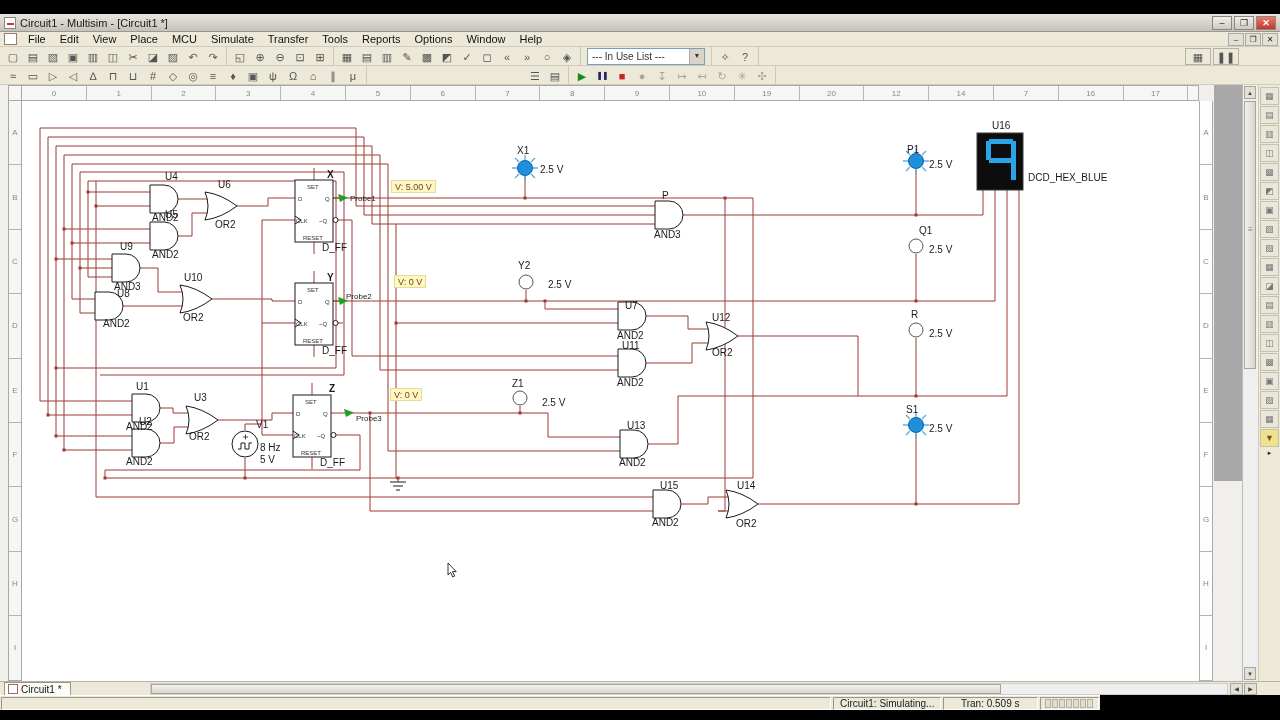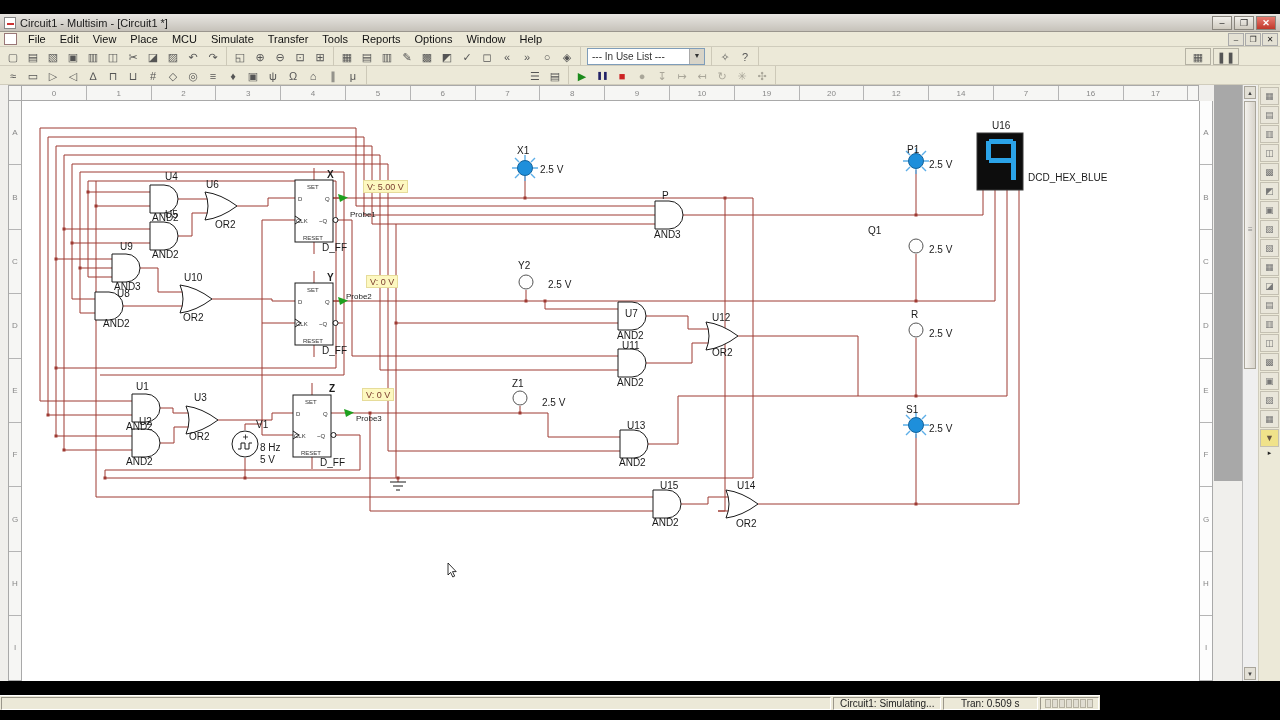--- a/index.html
+++ b/index.html
@@ -41,21 +41,21 @@
 .vs-up,.vs-dn{position:absolute;left:1px;width:12px;height:13px;background:#e3e0d6;border:1px solid #a9a59a;font-size:6px;text-align:center;line-height:12px;color:#444;}
 .vs-up{top:1px;} .vs-dn{bottom:1px;}
 .vs-thumb{position:absolute;left:1px;top:16px;width:12px;height:268px;background:linear-gradient(90deg,#f4f2ee,#d8d4cb);border:1px solid #a9a59a;}
 .vs-thumb::after{content:"≡";position:absolute;left:3px;top:123px;font-size:8px;color:#888;}
 .instr{position:absolute;left:1258px;top:85px;width:22px;height:596px;background:#ece9d8;border-left:1px solid #cfccbc;display:flex;flex-direction:column;align-items:center;padding-top:2px;}
 .ibtn{width:19px;height:18px;margin-bottom:1px;background:#e9e6da;border:1px solid #c4c0b2;font-size:9px;color:#777;text-align:center;line-height:17px;}
 .ibtn.yellow{background:#f0e28a;color:#654;}
 .iarrow{font-size:7px;color:#222;margin-top:1px;}
 
 .lbl{position:absolute;font-size:10px;color:#1a1a1a;white-space:nowrap;}
-.vbox{position:absolute;background:#fdf8c0;border:1px solid #e6dc9a;font-size:9px;color:#7a3b2e;padding:0 3px;height:13px;line-height:12px;white-space:nowrap;}
+.vbox{position:absolute;background:#fdf8c0;border:1px solid #e6dc9a;font-size:9px;color:#7a3b2e;padding:0 3px;height:13px;line-height:12px;white-space:nowrap;margin-left:28px;}
 .mprobe{position:absolute;font-size:8px;color:#222;white-space:nowrap;}
 svg.cir{position:absolute;left:0;top:0;width:1280px;height:720px;pointer-events:none;}
 
 .tabbar{position:absolute;left:0;top:681px;width:1280px;height:14px;background:#ece9d8;border-top:1px solid #b8b4a4;display:flex;align-items:center;font-size:10px;}
 .sheet-tab{display:flex;align-items:center;height:13px;background:#fdfdf8;border:1px solid #9a968a;border-bottom:none;padding:0 8px 0 3px;margin-left:4px;color:#111;}
 .tab-ico{width:10px;height:10px;background:#fff;border:1px solid #a66;margin-right:3px;}
 .hs-track{position:absolute;left:150px;top:1px;width:1078px;height:12px;background:#efefef;border:1px solid #ccc;}
 .hs-thumb{position:absolute;left:0;top:0;width:850px;height:10px;background:linear-gradient(#f4f2ee,#d8d4cb);border:1px solid #a9a59a;}
 .hs-l,.hs-r{position:absolute;top:1px;width:13px;height:12px;background:#e3e0d6;border:1px solid #a9a59a;font-size:6px;text-align:center;line-height:11px;color:#444;}
 .hs-l{left:1230px;} .hs-r{left:1244px;}
@@ -375,37 +375,37 @@
         <text x="301" y="455">RESET</text>
     </g>
 
     <path d="M448,563 l0,12 l2.6,-2.6 l2.2,4.6 l1.9,-0.9 l-2.2,-4.5 l3.7,0 z" fill="#fff" stroke="#000" stroke-width="0.8"></path>
   </svg>
 
   <div class="lbl" style="left:165px;top:171px">U4</div>
   <div class="lbl" style="left:152px;top:212px">AND2</div>
   <div class="lbl" style="left:165px;top:209px">U5</div>
   <div class="lbl" style="left:152px;top:249px">AND2</div>
-  <div class="lbl" style="left:206px;top:179px">U6</div>
+  <div class="lbl" style="left:218px;top:179px">U6</div>
   <div class="lbl" style="left:215px;top:219px">OR2</div>
   <div class="lbl" style="left:120px;top:241px">U9</div>
   <div class="lbl" style="left:114px;top:281px">AND3</div>
   <div class="lbl" style="left:117px;top:288px">U8</div>
   <div class="lbl" style="left:103px;top:318px">AND2</div>
   <div class="lbl" style="left:184px;top:272px">U10</div>
   <div class="lbl" style="left:183px;top:312px">OR2</div>
   <div class="lbl" style="left:136px;top:381px">U1</div>
   <div class="lbl" style="left:126px;top:421px">AND2</div>
   <div class="lbl" style="left:139px;top:416px">U2</div>
   <div class="lbl" style="left:126px;top:456px">AND2</div>
   <div class="lbl" style="left:194px;top:392px">U3</div>
   <div class="lbl" style="left:189px;top:431px">OR2</div>
   <div class="lbl" style="left:662px;top:190px">P</div>
   <div class="lbl" style="left:654px;top:229px">AND3</div>
-  <div class="lbl" style="left:625px;top:308px">U7</div>
+  <div class="lbl" style="left:625px;top:300px">U7</div>
   <div class="lbl" style="left:617px;top:330px">AND2</div>
   <div class="lbl" style="left:622px;top:340px">U11</div>
   <div class="lbl" style="left:617px;top:377px">AND2</div>
   <div class="lbl" style="left:712px;top:312px">U12</div>
   <div class="lbl" style="left:712px;top:347px">OR2</div>
   <div class="lbl" style="left:627px;top:420px">U13</div>
   <div class="lbl" style="left:619px;top:457px">AND2</div>
   <div class="lbl" style="left:660px;top:480px">U15</div>
   <div class="lbl" style="left:652px;top:517px">AND2</div>
   <div class="lbl" style="left:737px;top:480px">U14</div>
@@ -421,28 +421,28 @@
   <div class="lbl" style="left:260px;top:454px">5 V</div>
 
   <div class="lbl" style="left:517px;top:145px">X1</div>
   <div class="lbl" style="left:540px;top:164px">2.5 V</div>
   <div class="lbl" style="left:518px;top:260px">Y2</div>
   <div class="lbl" style="left:548px;top:279px">2.5 V</div>
   <div class="lbl" style="left:512px;top:378px">Z1</div>
   <div class="lbl" style="left:542px;top:397px">2.5 V</div>
   <div class="lbl" style="left:907px;top:144px">P1</div>
   <div class="lbl" style="left:929px;top:159px">2.5 V</div>
-  <div class="lbl" style="left:868px;top:225px">Q1</div>
+  <div class="lbl" style="left:919px;top:225px">Q1</div>
   <div class="lbl" style="left:929px;top:244px">2.5 V</div>
   <div class="lbl" style="left:911px;top:309px">R</div>
   <div class="lbl" style="left:929px;top:328px">2.5 V</div>
   <div class="lbl" style="left:906px;top:404px">S1</div>
   <div class="lbl" style="left:929px;top:423px">2.5 V</div>
 
-  <div class="mprobe" style="left:350px;top:210px">Probe1</div>
+  <div class="mprobe" style="left:350px;top:194px">Probe1</div>
   <div class="mprobe" style="left:346px;top:292px">Probe2</div>
   <div class="mprobe" style="left:356px;top:414px">Probe3</div>
   <div class="vbox" style="left:363px;top:180px">V: 5.00 V</div>
   <div class="vbox" style="left:366px;top:275px">V: 0 V</div>
   <div class="vbox" style="left:362px;top:388px">V: 0 V</div>
 
   <div class="lbl" style="left:992px;top:120px">U16</div>
   <div class="lbl" style="left:1028px;top:172px">DCD_HEX_BLUE</div>
 
   <div class="vscroll">
@@ -466,20 +466,31 @@
     <div class="ibtn">▥</div>
     <div class="ibtn">◫</div>
     <div class="ibtn">▩</div>
     <div class="ibtn">▣</div>
     <div class="ibtn">▨</div>
     <div class="ibtn">▦</div>
     <div class="ibtn yellow">▼</div>
     <div class="iarrow">▸</div>
   </div>
 
+  <div class="tabbar">
+    <span class="sheet-tab">
+      <span class="tab-ico"></span>
+      <span>Circuit1 *</span>
+    </span>
+    <div class="hs-track">
+      <div class="hs-thumb"></div>
+    </div>
+    <div class="hs-l">◀</div>
+    <div class="hs-r">▶</div>
+  </div>
 
   <div class="statusbar">
     <div class="sp sp1"></div>
     <div class="sp sp2">Circuit1: Simulating...</div>
     <div class="sp sp3">Tran: 0.509 s</div>
     <div class="sp sp4">
       <span class="pbox"></span>
         <span class="pbox"></span>
         <span class="pbox"></span>
         <span class="pbox"></span>

